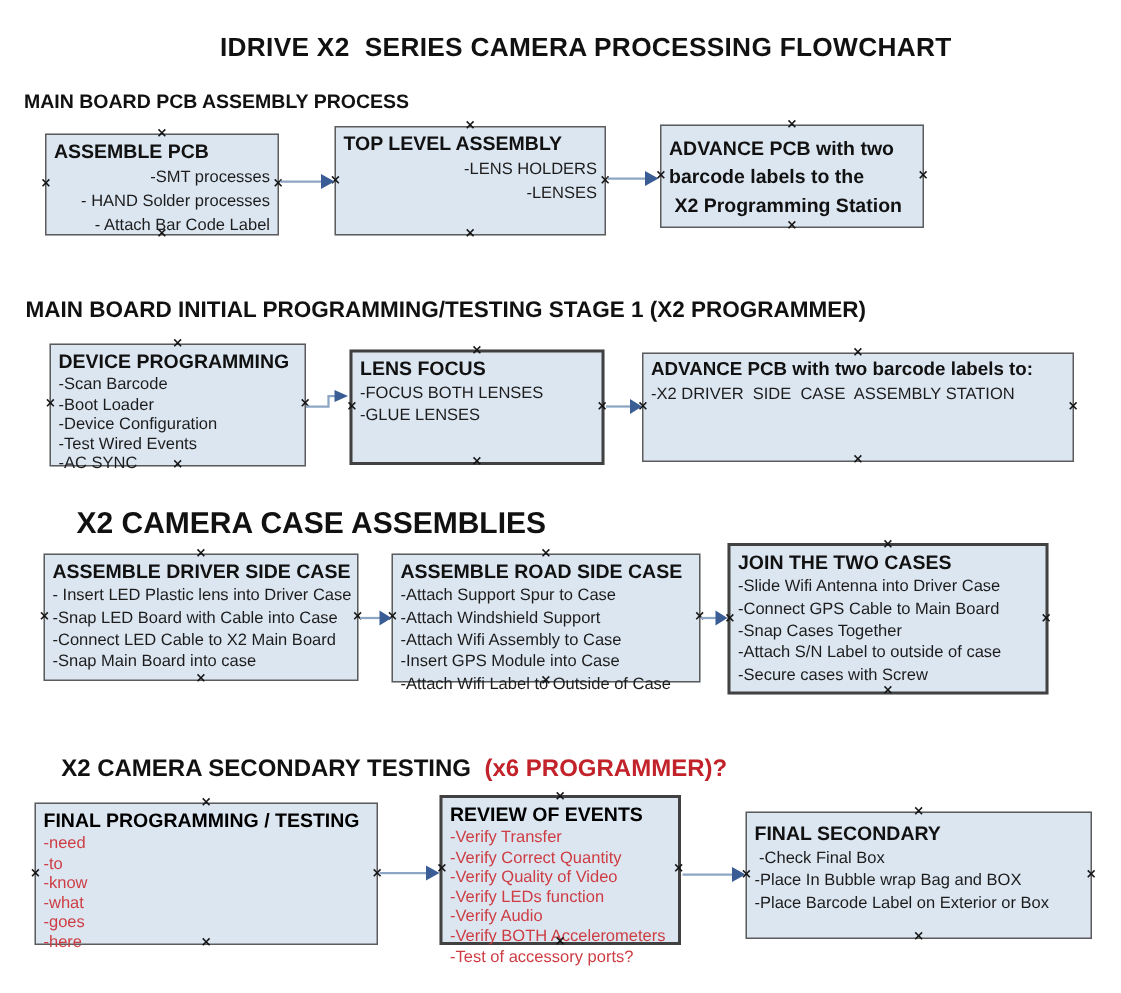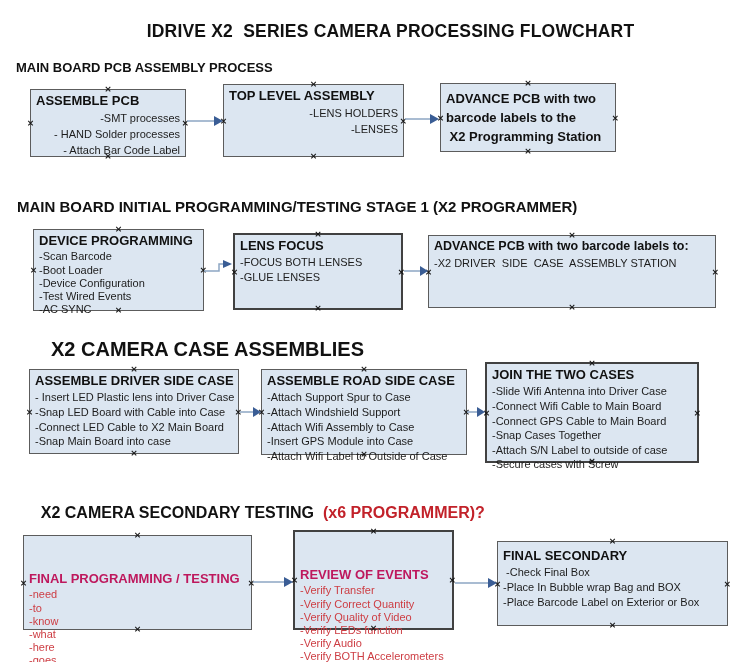--- a/index.html
+++ b/index.html
@@ -17,21 +17,21 @@
   .sec-heading .red-part{color:#c2222a;margin-left:9px;}
   .fc-box{
     position:absolute;background:#dce6f1;border:1.5px solid #5c5c5c;
     box-sizing:border-box;padding:3px 5px;overflow:visible;
   }
   .fc-box.thick{border:2.5px solid #414141;}
   .box-title{
     font-size:13px;font-weight:bold;line-height:1.18;color:#111;
     white-space:pre;margin:0 0 2px 0;
   }
-  .box-title.red{color:#be185d;margin-top:32px;}
+  .box-title.red{color:#000000;}
   .box-item{
     font-size:11px;line-height:14.6px;color:#1c1c1c;white-space:pre;
   }
   .fc-box.tight .box-item{line-height:13.2px;}
   .fc-box.loose .box-item{line-height:16px;text-align:right;}
   .fc-box.red-items .box-item{color:#cd3d43;}
   .handle{
     position:absolute;font-size:9px;font-weight:bold;color:#141414;line-height:1;
     font-family:"DejaVu Sans",sans-serif;pointer-events:none;
   }
@@ -173,21 +173,20 @@
   <span class="handle h-top">×</span>
       <span class="handle h-bottom">×</span>
       <span class="handle h-left">×</span>
       <span class="handle h-right">×</span>
     </div>
 
   <div class="fc-box thick" style="left:485px;top:362px;width:214px;height:101px;">
     <div class="box-title">JOIN THE TWO CASES</div>
     <div>
         <div class="box-item">-Slide Wifi Antenna into Driver Case</div>
-        <div class="box-item">-Connect Wifi Cable to Main Board</div>
         <div class="box-item">-Connect GPS Cable to Main Board</div>
         <div class="box-item">-Snap Cases Together</div>
         <div class="box-item">-Attach S/N Label to outside of case</div>
         <div class="box-item">-Secure cases with Screw</div>
       </div>
   <span class="handle h-top">×</span>
       <span class="handle h-bottom">×</span>
       <span class="handle h-left">×</span>
       <span class="handle h-right">×</span>
     </div>
@@ -206,22 +205,22 @@
     <span>X2 CAMERA SECONDARY TESTING</span><span class="red-part">(x6 PROGRAMMER)?</span>
   </div>
 
   <div class="fc-box tight red-items" style="left:23px;top:535px;width:229px;height:95px;">
     <div class="box-title red">FINAL PROGRAMMING / TESTING</div>
     <div>
         <div class="box-item">-need</div>
         <div class="box-item">-to</div>
         <div class="box-item">-know</div>
         <div class="box-item">-what</div>
+        <div class="box-item">-goes</div>
         <div class="box-item">-here</div>
-        <div class="box-item">-goes</div>
       </div>
   <span class="handle h-top">×</span>
       <span class="handle h-bottom">×</span>
       <span class="handle h-left">×</span>
       <span class="handle h-right">×</span>
     </div>
 
   <div class="fc-box thick tight red-items" style="left:293px;top:530px;width:161px;height:100px;">
     <div class="box-title red">REVIEW OF EVENTS</div>
     <div>

